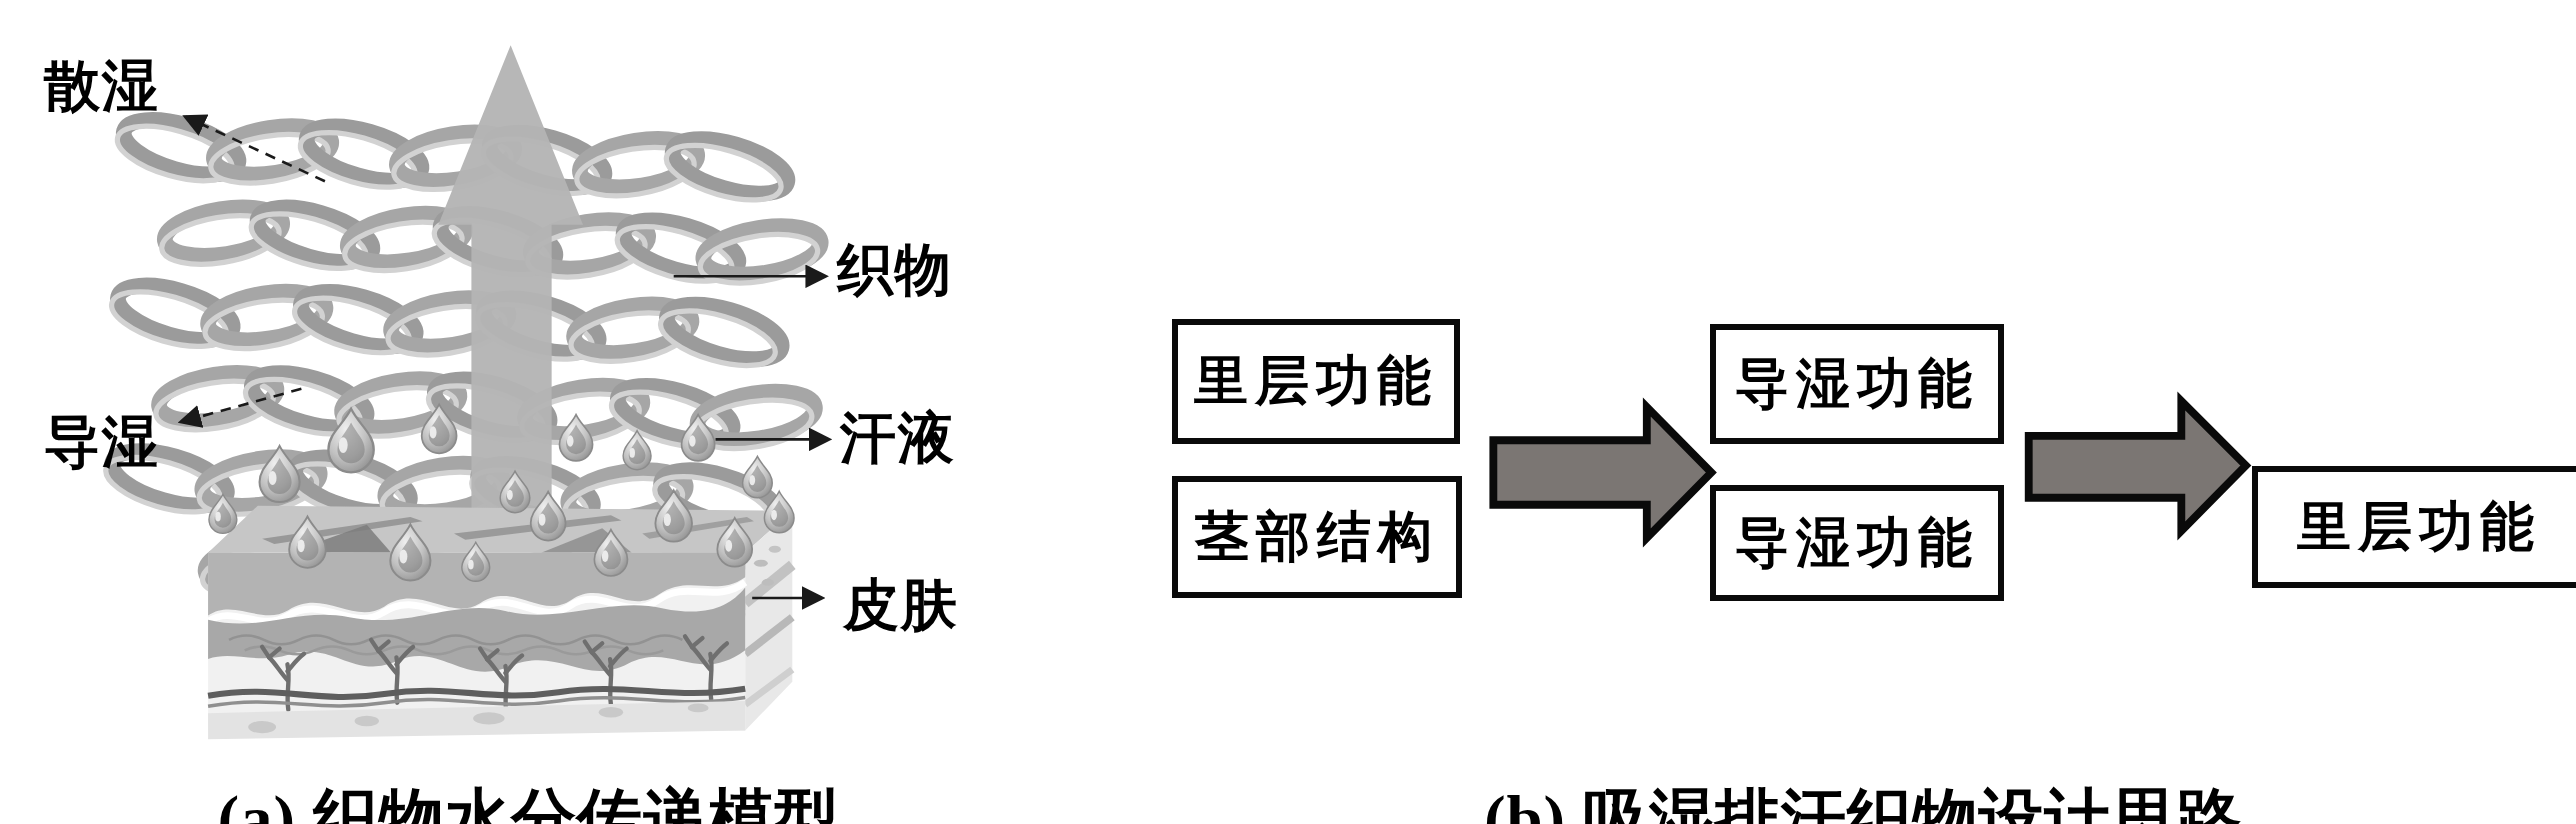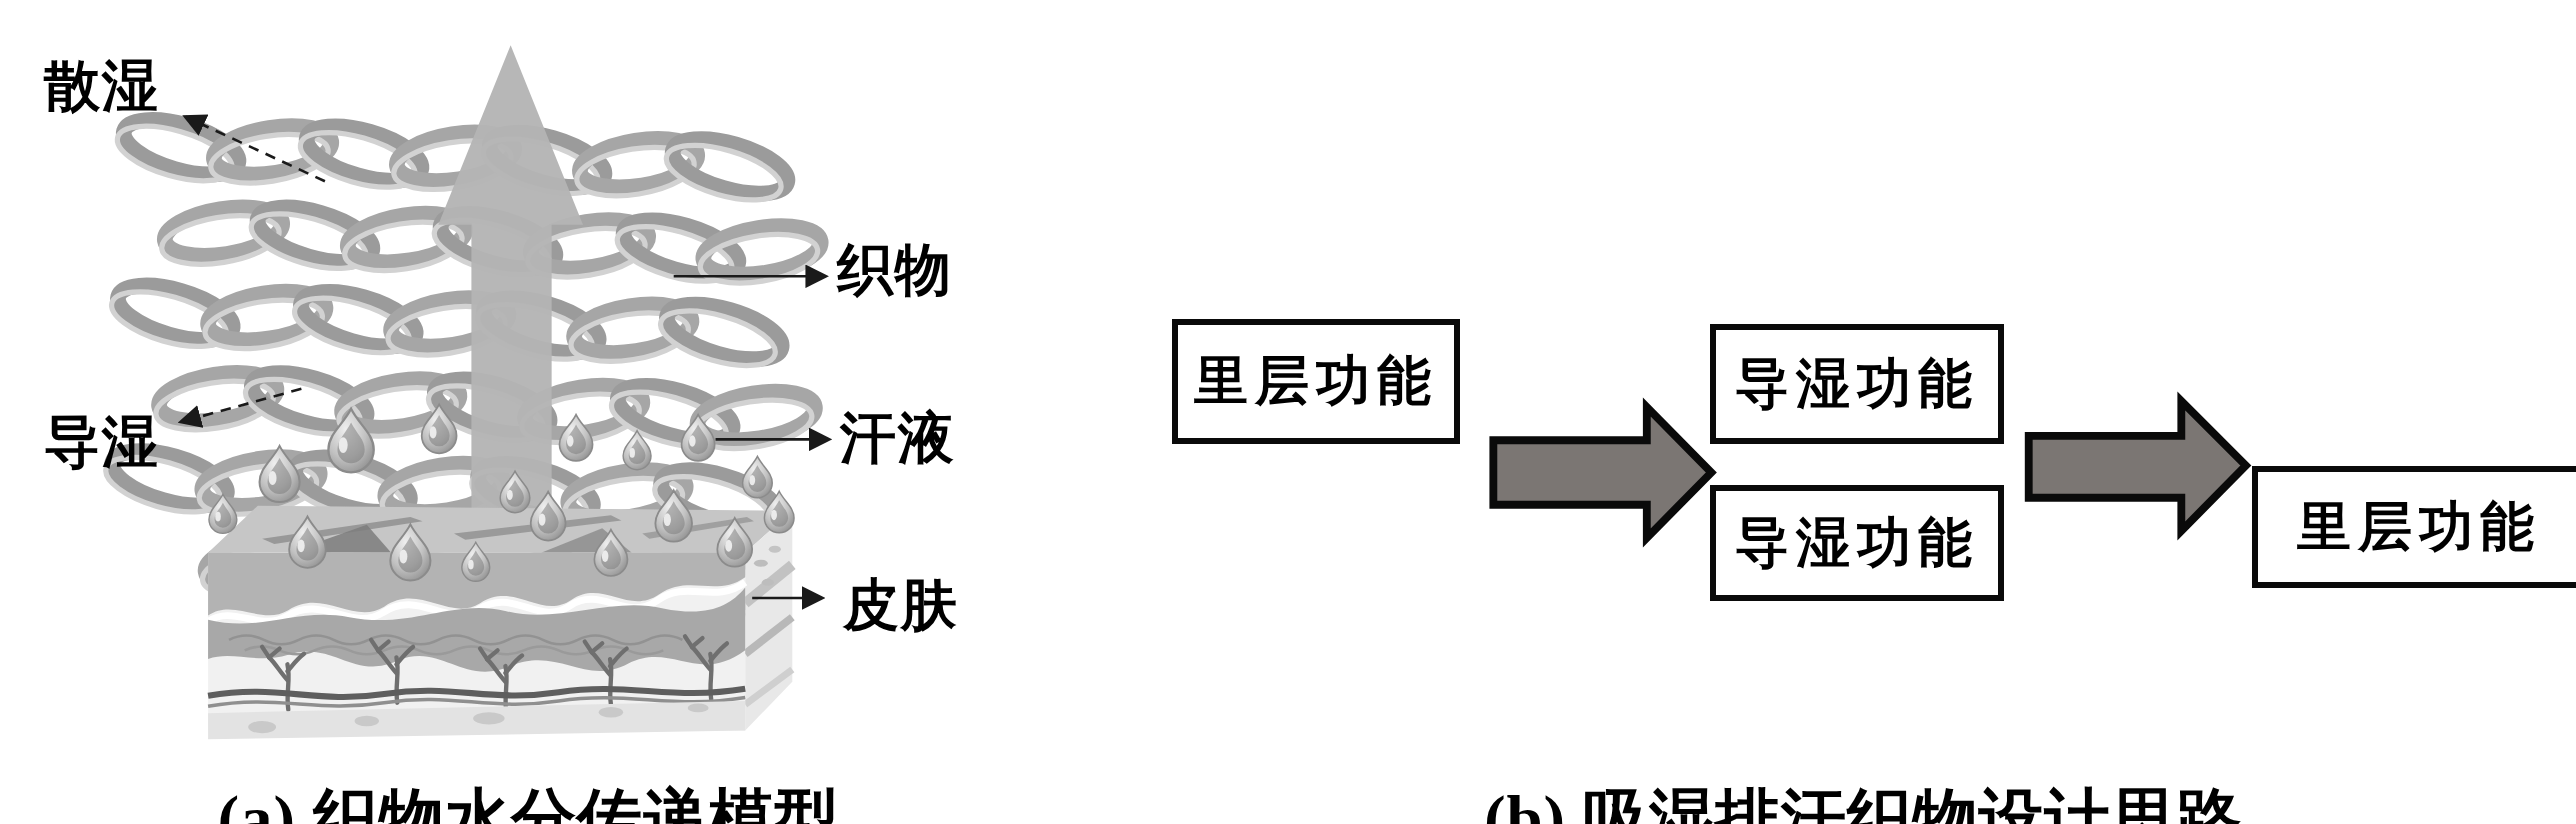--- a/index.html
+++ b/index.html
@@ -224,19 +224,20 @@
   </svg>
 
   <div class="lbl" style="left:44px;top:17.4px">散湿</div>
   <div class="lbl" style="left:44px;top:373px">导湿</div>
   <div class="lbl" style="left:837px;top:201px">织物</div>
   <div class="lbl" style="left:840px;top:369px">汗液</div>
   <div class="lbl" style="left:843px;top:536px">皮肤</div>
   <div class="caption" style="left:180px">(a) 织物水分传递模型</div>
 
   <div class="fbox" style="left:1172px;top:279px;width:288px;height:125px">里层功能</div>
+  <div class="fbox" style="left:1172px;top:436px;width:290px;height:122px">茎部结构</div>
   <div class="fbox" style="left:1710px;top:284px;width:294px;height:120px">导湿功能</div>
   <div class="fbox" style="left:1710px;top:445px;width:294px;height:116px">导湿功能</div>
   <div class="fbox" style="left:2252px;top:426px;width:334px;height:122px">里层功能</div>
   <div class="caption" style="left:1484px">(b) 吸湿排汗织物设计思路</div>
 
 </div>
 
 
 </body></html>

